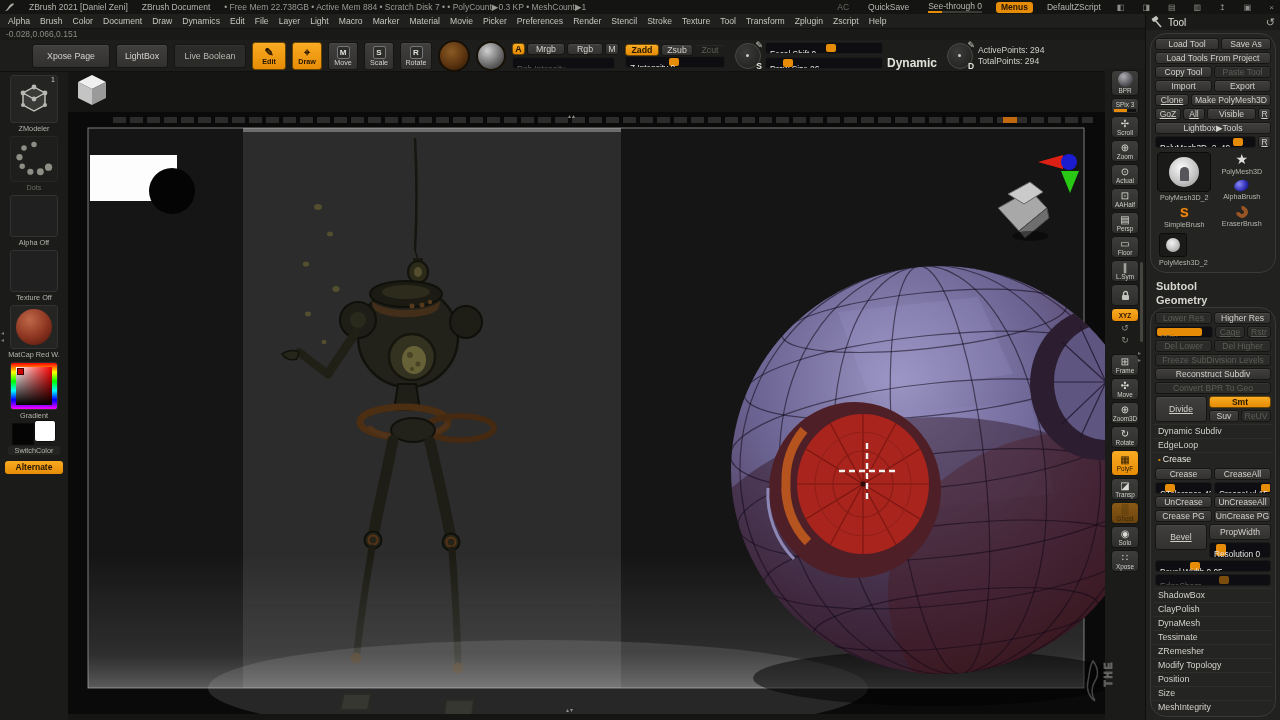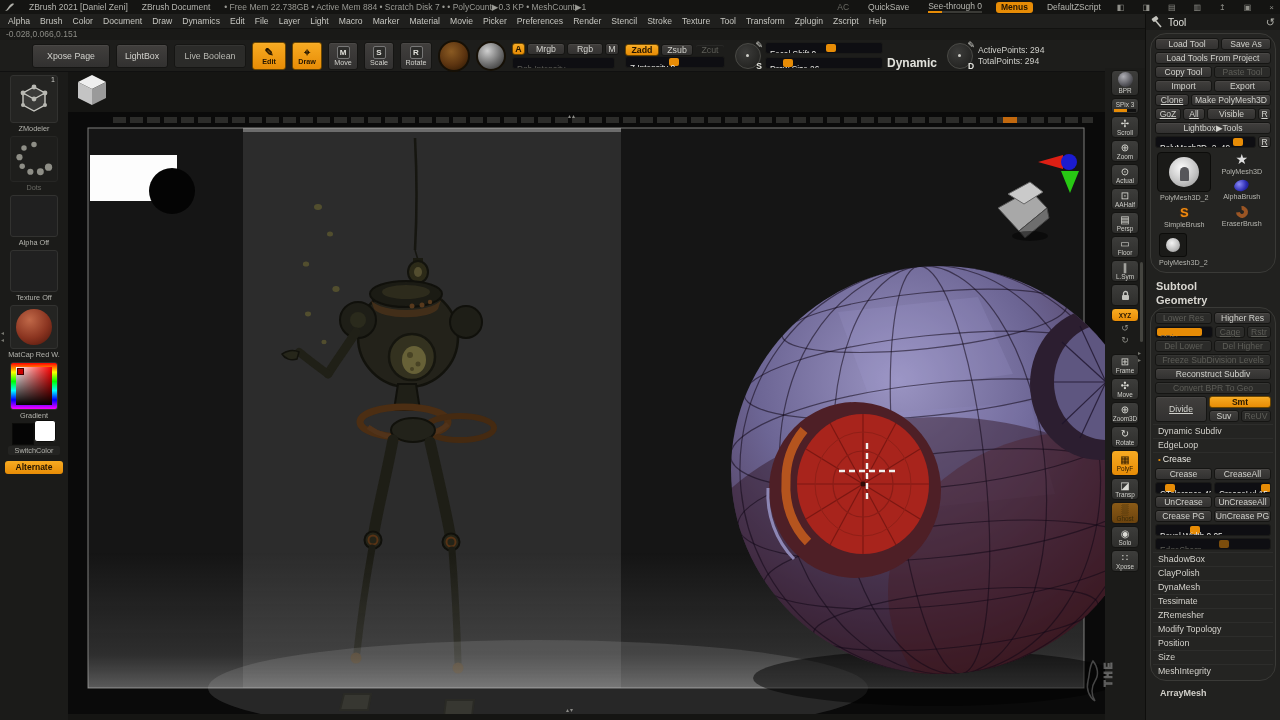--- a/index.html
+++ b/index.html
@@ -749,20 +749,30 @@
     </div>
     <div class="prow">
       <div class="zb">UnCrease</div>
       <div class="zb">UnCreaseAll</div>
     </div>
     <div class="prow">
       <div class="zb">Crease PG</div>
       <div class="zb">UnCrease PG</div>
     </div>
     <div class="prow">
+      <div class="zb fix" style="width:52px;height:26px">Bevel</div>
+      <div style="flex:1;display:flex;flex-direction:column;gap:2px">
+        <div class="zb" style="height:12px">PropWidth</div>
+        <div class="slider">
+          <span class="lbl">Resolution 0</span>
+          <span class="h" style="left:10%"></span>
+        </div>
+      </div>
+    </div>
+    <div class="prow">
       <div class="slider">
         <span class="lbl">Bevel Width 0.05</span>
         <span class="h" style="left:30%"></span>
       </div>
     </div>
     <div class="prow">
       <div class="slider dim">
         <span class="lbl">EdgeSharp</span>
         <span class="h" style="left:55%;opacity:.5"></span>
       </div>

